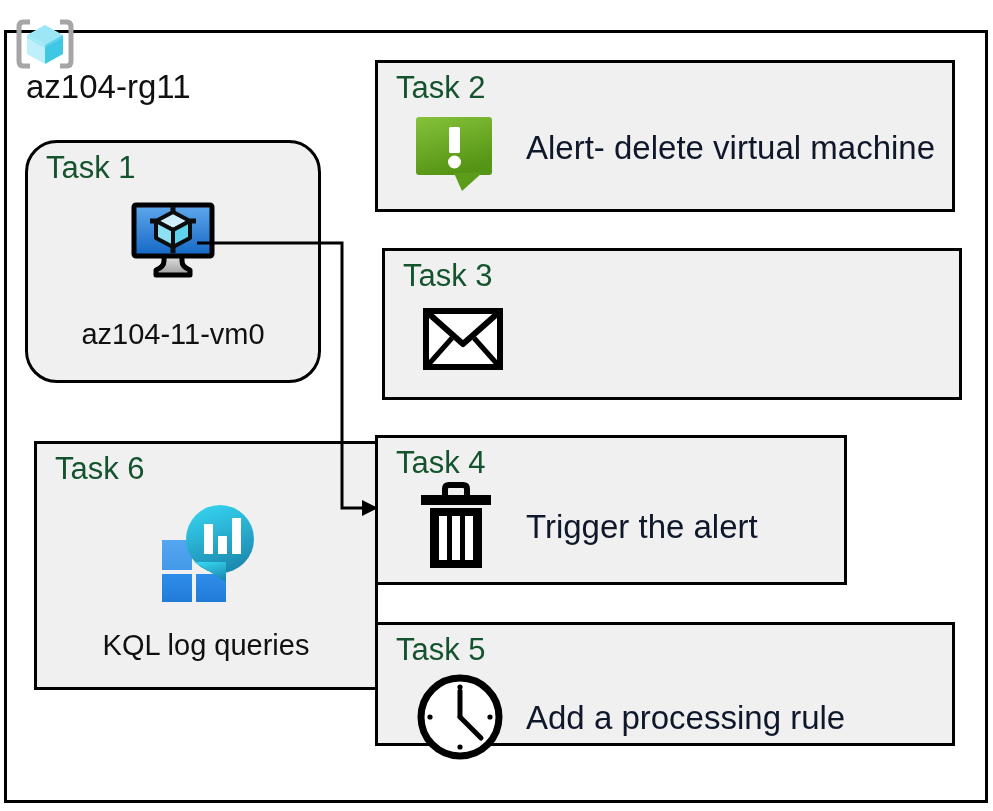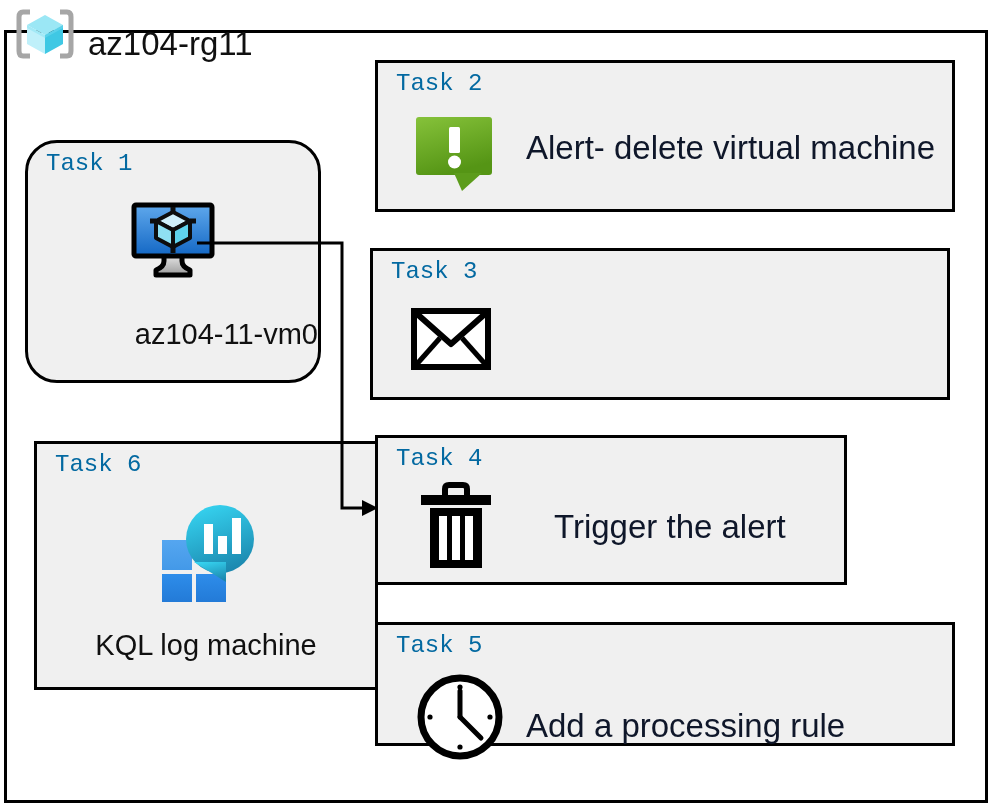--- a/index.html
+++ b/index.html
@@ -38,24 +38,25 @@
     top: 20px;
     width: 272px;
     height: 22px;
     background: #ffffff;
   }
 
   
   .rg-header {
     position: absolute;
     left: 14px;
-    top: 2px;
+    top: 18px;
     display: flex;
-    align-items: flex-end;
+    align-items: flex-start;
     height: 58px;
+    flex-direction: column;
   }
   .rg-icon {
     width: 62px;
     height: 52px;
     flex: 0 0 auto;
     display: block;
   }
   .rg-title {
     margin-left: 12px;
     font-size: 33px;
@@ -69,25 +70,24 @@
   .task-card {
     position: absolute;
     box-sizing: border-box;
     border: 3px solid #000000;
     background: #f0f0f0;
   }
   .task-label {
     position: absolute;
     left: 18px;
     top: 8px;
-    font-size: 24px;
+    font-size: 31px;
     line-height: 1.1;
-    color: #0369a1;
+    color: #14532d;
     white-space: nowrap;
-    font-family: Liberation Mono, monospace;
   }
 
   
   .card-v .icon-wrap {
     position: absolute;
     left: 0;
     right: 0;
     display: flex;
     justify-content: center;
     align-items: center;
@@ -113,41 +113,41 @@
     position: absolute;
     font-size: 33px;
     color: #0f172a;
     white-space: nowrap;
     line-height: 1;
   }
 
   
   #task1 { left: 25px;  top: 140px; width: 296px; height: 243px; border-radius: 32px; }
   #task1 .icon-wrap { top: 58px;  height: 78px; }
-  #task1 .card-text { top: 175px; text-align: right; }
+  #task1 .card-text { top: 175px; }
 
   #task6 { left: 34px;  top: 441px; width: 344px; height: 249px; }
   #task6 .icon-wrap { top: 58px;  height: 100px; }
   #task6 .card-text { top: 185px; }
 
   #task2 { left: 375px; top: 60px;  width: 580px; height: 152px; }
   #task2 .icon-wrap { left: 36px; top: 52px; width: 84px; height: 78px; }
   #task2 .card-text { left: 148px; top: 68px; }
 
-  #task3 { left: 370px; top: 248px; width: 580px; height: 152px; }
+  #task3 { left: 382px; top: 248px; width: 580px; height: 152px; }
   #task3 .icon-wrap { left: 36px; top: 52px; width: 84px; height: 72px; }
   #task3 .card-text { left: 148px; top: 68px; }
 
   #task4 { left: 375px; top: 435px; width: 472px; height: 150px; }
   #task4 .icon-wrap { left: 36px; top: 42px; width: 84px; height: 92px; }
-  #task4 .card-text { left: 148px; top: 72px; margin-left: 28px; }
+  #task4 .card-text { left: 148px; top: 72px; }
 
   #task5 { left: 375px; top: 622px; width: 580px; height: 124px; }
   #task5 .icon-wrap { left: 36px; top: 46px; width: 92px; height: 92px; }
-  #task5 .card-text { left: 148px; top: 76px; margin-top: 8px; }
+  #task5 .card-text { left: 148px; top: 76px; }
 
   
   .connector {
     position: absolute;
     left: 0;
     top: 0;
     width: 993px;
     height: 811px;
     pointer-events: none;
   }
@@ -240,21 +240,21 @@
 
         <path d="M70 3 A34 34 0 1 1 47 62 L47 72 L76 72 L76 38 Z" fill="url(#laCircle)" opacity="0"></path>
         <circle cx="70" cy="37" r="34" fill="url(#laCircle)"></circle>
         <path d="M44 60 L76 60 L76 80 Z" fill="url(#laCircle)"></path>
 
         <rect x="54" y="22" width="9" height="30" fill="#ffffff"></rect>
         <rect x="68" y="34" width="9" height="18" fill="#ffffff"></rect>
         <rect x="82" y="16" width="9" height="36" fill="#ffffff"></rect>
       </svg>
     </div>
-    <div class="card-text">KQL log machine</div>
+    <div class="card-text">KQL log queries</div>
   </div>
 
   <div class="task-card card-h" id="task2">
     <div class="task-label">Task 2</div>
     <div class="icon-wrap">
       <svg width="84" height="78" viewBox="0 0 84 78">
         <defs>
           <linearGradient id="alertGrad" x1="0" y1="0" x2="0.35" y2="1">
             <stop offset="0%" stop-color="#86C23A"></stop>
             <stop offset="100%" stop-color="#559515"></stop>

